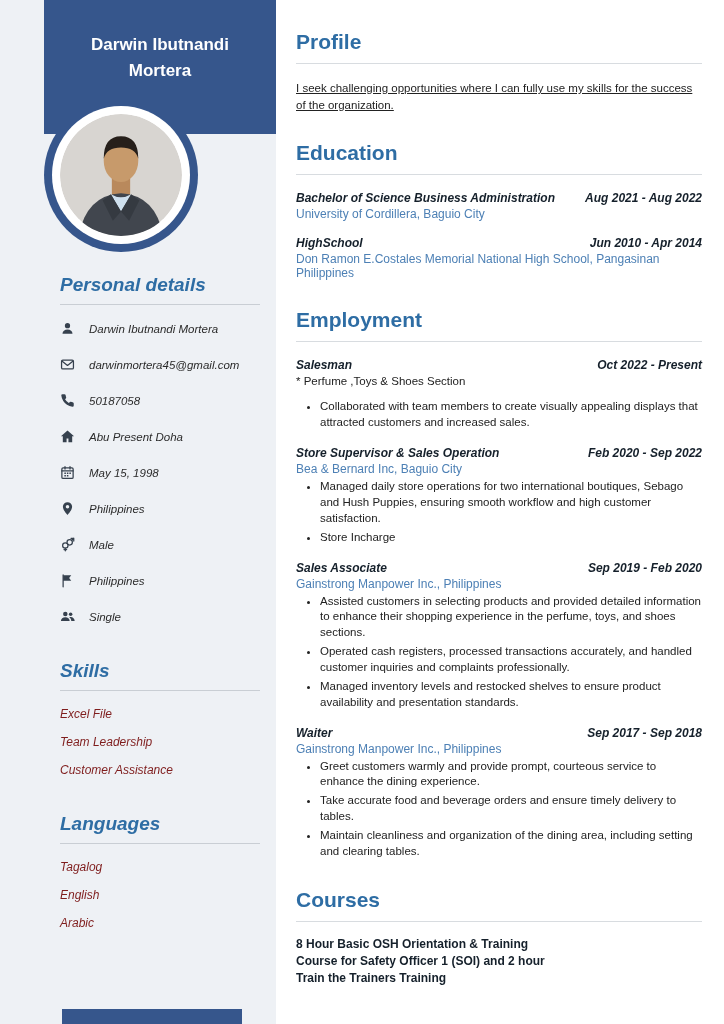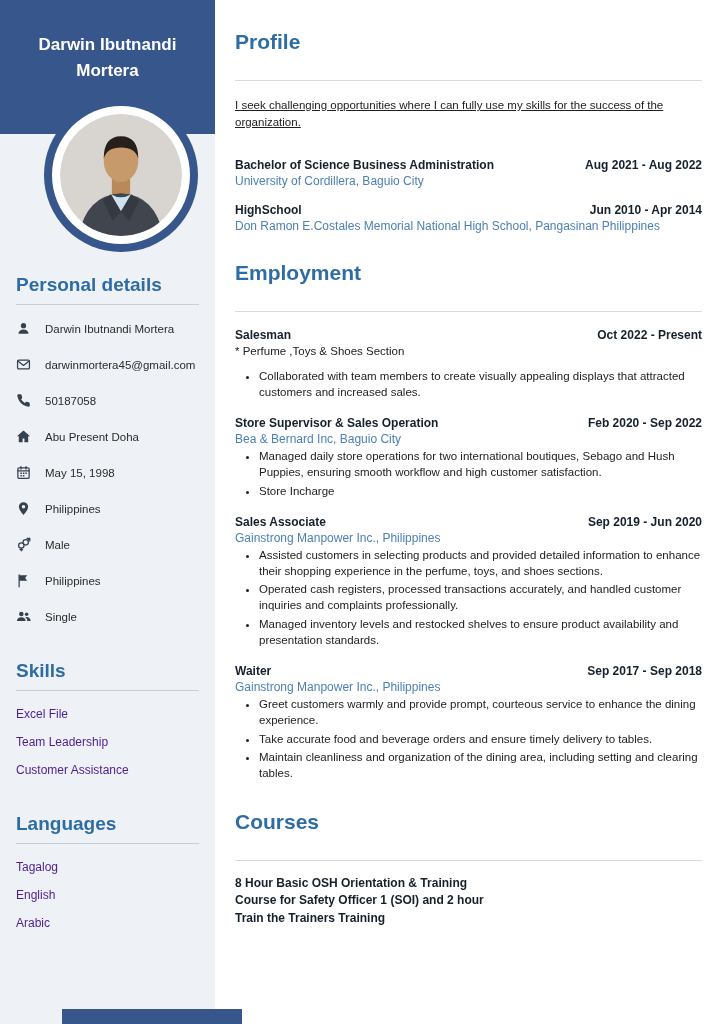--- a/index.html
+++ b/index.html
@@ -6,75 +6,75 @@
   html, body { background: #fff; }
   body {
     font-family: "Liberation Sans", sans-serif;
     width: 724px; height: 1024px;
     color: #222;
   }
   .page { display: flex; width: 724px; height: 1024px; overflow: hidden; position: relative; background: #fff; }
 
   
   .sidebar {
-    width: 215px; flex-shrink: 0; position: relative;
-    background: #eef1f5; height: 100%;
+    width: 276px; flex-shrink: 0; position: relative;
+    background: #eef1f5; height: 100%; padding-left: 44px;
   }
   .header-rect { height: 134px; background: #36568c; position: relative; z-index: 1; }
   .candidate-name {
     padding: 32px 36px 0; text-align: center;
     color: #fff; font-size: 17px; font-weight: bold; line-height: 1.55;
   }
   .photo-blue-circle {
     position: absolute; top: 98px; left: 44px;
     width: 154px; height: 154px; border-radius: 50%;
     background: #36568c; z-index: 0;
   }
   .photo-ring {
     position: absolute; top: 106px; left: 52px;
     width: 138px; height: 138px; border-radius: 50%;
     background: #fff; z-index: 2;
     display: flex; align-items: center; justify-content: center;
   }
   .photo { width: 122px; height: 122px; border-radius: 50%; overflow: hidden; }
   .photo svg { display: block; width: 100%; height: 100%; }
 
-  .sidebar-body { position: relative; z-index: 3; margin-top: 140px; padding: 0 16px; }
+  .sidebar-body { position: relative; z-index: 3; margin-top: 140px; padding: 0 16px; font-style: italic; }
   .side-section { margin-bottom: 36px; }
   .side-heading {
     font-size: 19px; font-weight: 600; color: #2e6da4;
     padding-bottom: 8px; border-bottom: 1px solid #c9ced4;
   }
   .detail-list { list-style: none; margin-top: 16px; }
   .detail-row { display: flex; align-items: center; gap: 14px; margin-bottom: 21px; }
   .detail-row:last-child { margin-bottom: 0; }
   .detail-icon { width: 15px; height: 15px; flex-shrink: 0; display: inline-flex; }
   .detail-icon svg { width: 15px; height: 15px; }
   .ic-stroke { fill: none; stroke: #36414e; stroke-width: 2; stroke-linecap: round; stroke-linejoin: round; }
   .ic-fill { fill: #36414e; }
   .detail-text { font-size: 11.5px; color: #2b2b2b; }
 
   .plain-list { list-style: none; margin-top: 16px; }
-  .plain-list li { font-size: 12px; margin-bottom: 14px; color: #4c1d95; }
+  .plain-list li { font-size: 12px; margin-bottom: 14px; color: #7f1d1d; }
 
   .bottom-bar { position: absolute; bottom: 0; left: 62px; width: 180px; height: 15px; background: #36568c; z-index: 1; }
 
   
   .main { flex: 1; padding: 30px 22px 0 20px; }
   .main-section { margin-bottom: 28px; }
   .main-heading {
     font-size: 21px; font-weight: 600; color: #2e6da4;
-    padding-bottom: 26px; border-bottom: 1px solid #d8dce0;
+    padding-bottom: 9px; border-bottom: 1px solid #d8dce0;
     margin-bottom: 14px;
   }
   .profile-text { font-size: 11.5px; line-height: 1.45; color: #222; margin-top: 16px; text-decoration: underline; }
 
   .entries { margin-top: 16px; }
   .entry { margin-bottom: 15px; }
-  .entry-head { display: flex; justify-content: space-between; align-items: center; gap: 20px; }
+  .entry-head { display: flex; justify-content: space-between; align-items: center; gap: 20px; font-style: italic; }
   .entry-title { font-size: 12px; font-weight: bold; color: #15202b; }
   .entry-dates { font-size: 12px; font-weight: bold; color: #15202b; white-space: nowrap; }
   .link-line { font-size: 12px; color: #4d80b5; margin-top: 2px; }
   .note-line { font-size: 11.5px; color: #222; margin-top: 3px; }
   .bullets { margin: 3px 0 0; padding-left: 24px; }
   .bullets.gap-before { margin-top: 12px; }
   .bullets li { font-size: 11.5px; line-height: 1.38; margin-bottom: 3px; color: #222; }
 
   .course-lines { }
   .course-lines div { font-size: 12px; font-weight: bold; color: #15202b; line-height: 1.45; }
@@ -219,20 +219,21 @@
   </aside>
 
   <main class="main">
 
     <section class="main-section">
       <h2 class="main-heading">Profile</h2>
       <p class="profile-text">I seek challenging opportunities where I can fully use my skills for the success of the organization.</p>
     </section>
 
     <section class="main-section">
+      <h2 class="main-heading">Education</h2>
       <div class="entries">
         <div class="entry">
           <div class="entry-head">
             <span class="entry-title">Bachelor of Science Business Administration</span>
             <span class="entry-dates">Aug 2021 - Aug 2022</span>
           </div>
           <div class="link-line">University of Cordillera, Baguio City</div>
         </div>
         <div class="entry">
           <div class="entry-head">
@@ -267,21 +268,21 @@
           <div class="link-line">Bea &amp; Bernard Inc, Baguio City</div>
           <ul class="bullets">
             <li>Managed daily store operations for two international boutiques, Sebago and Hush Puppies, ensuring smooth workflow and high customer satisfaction.</li>
             <li>Store Incharge</li>
           </ul>
         </div>
 
         <div class="entry">
           <div class="entry-head">
             <span class="entry-title">Sales Associate</span>
-            <span class="entry-dates">Sep 2019 - Jun 2020</span>
+            <span class="entry-dates">Sep 2019 - Feb 2020</span>
           </div>
           <div class="link-line">Gainstrong Manpower Inc., Philippines</div>
           <ul class="bullets">
             <li>Assisted customers in selecting products and provided detailed information to enhance their shopping experience in the perfume, toys, and shoes sections.</li>
             <li>Operated cash registers, processed transactions accurately, and handled customer inquiries and complaints professionally.</li>
             <li>Managed inventory levels and restocked shelves to ensure product availability and presentation standards.</li>
           </ul>
         </div>
 
         <div class="entry">

